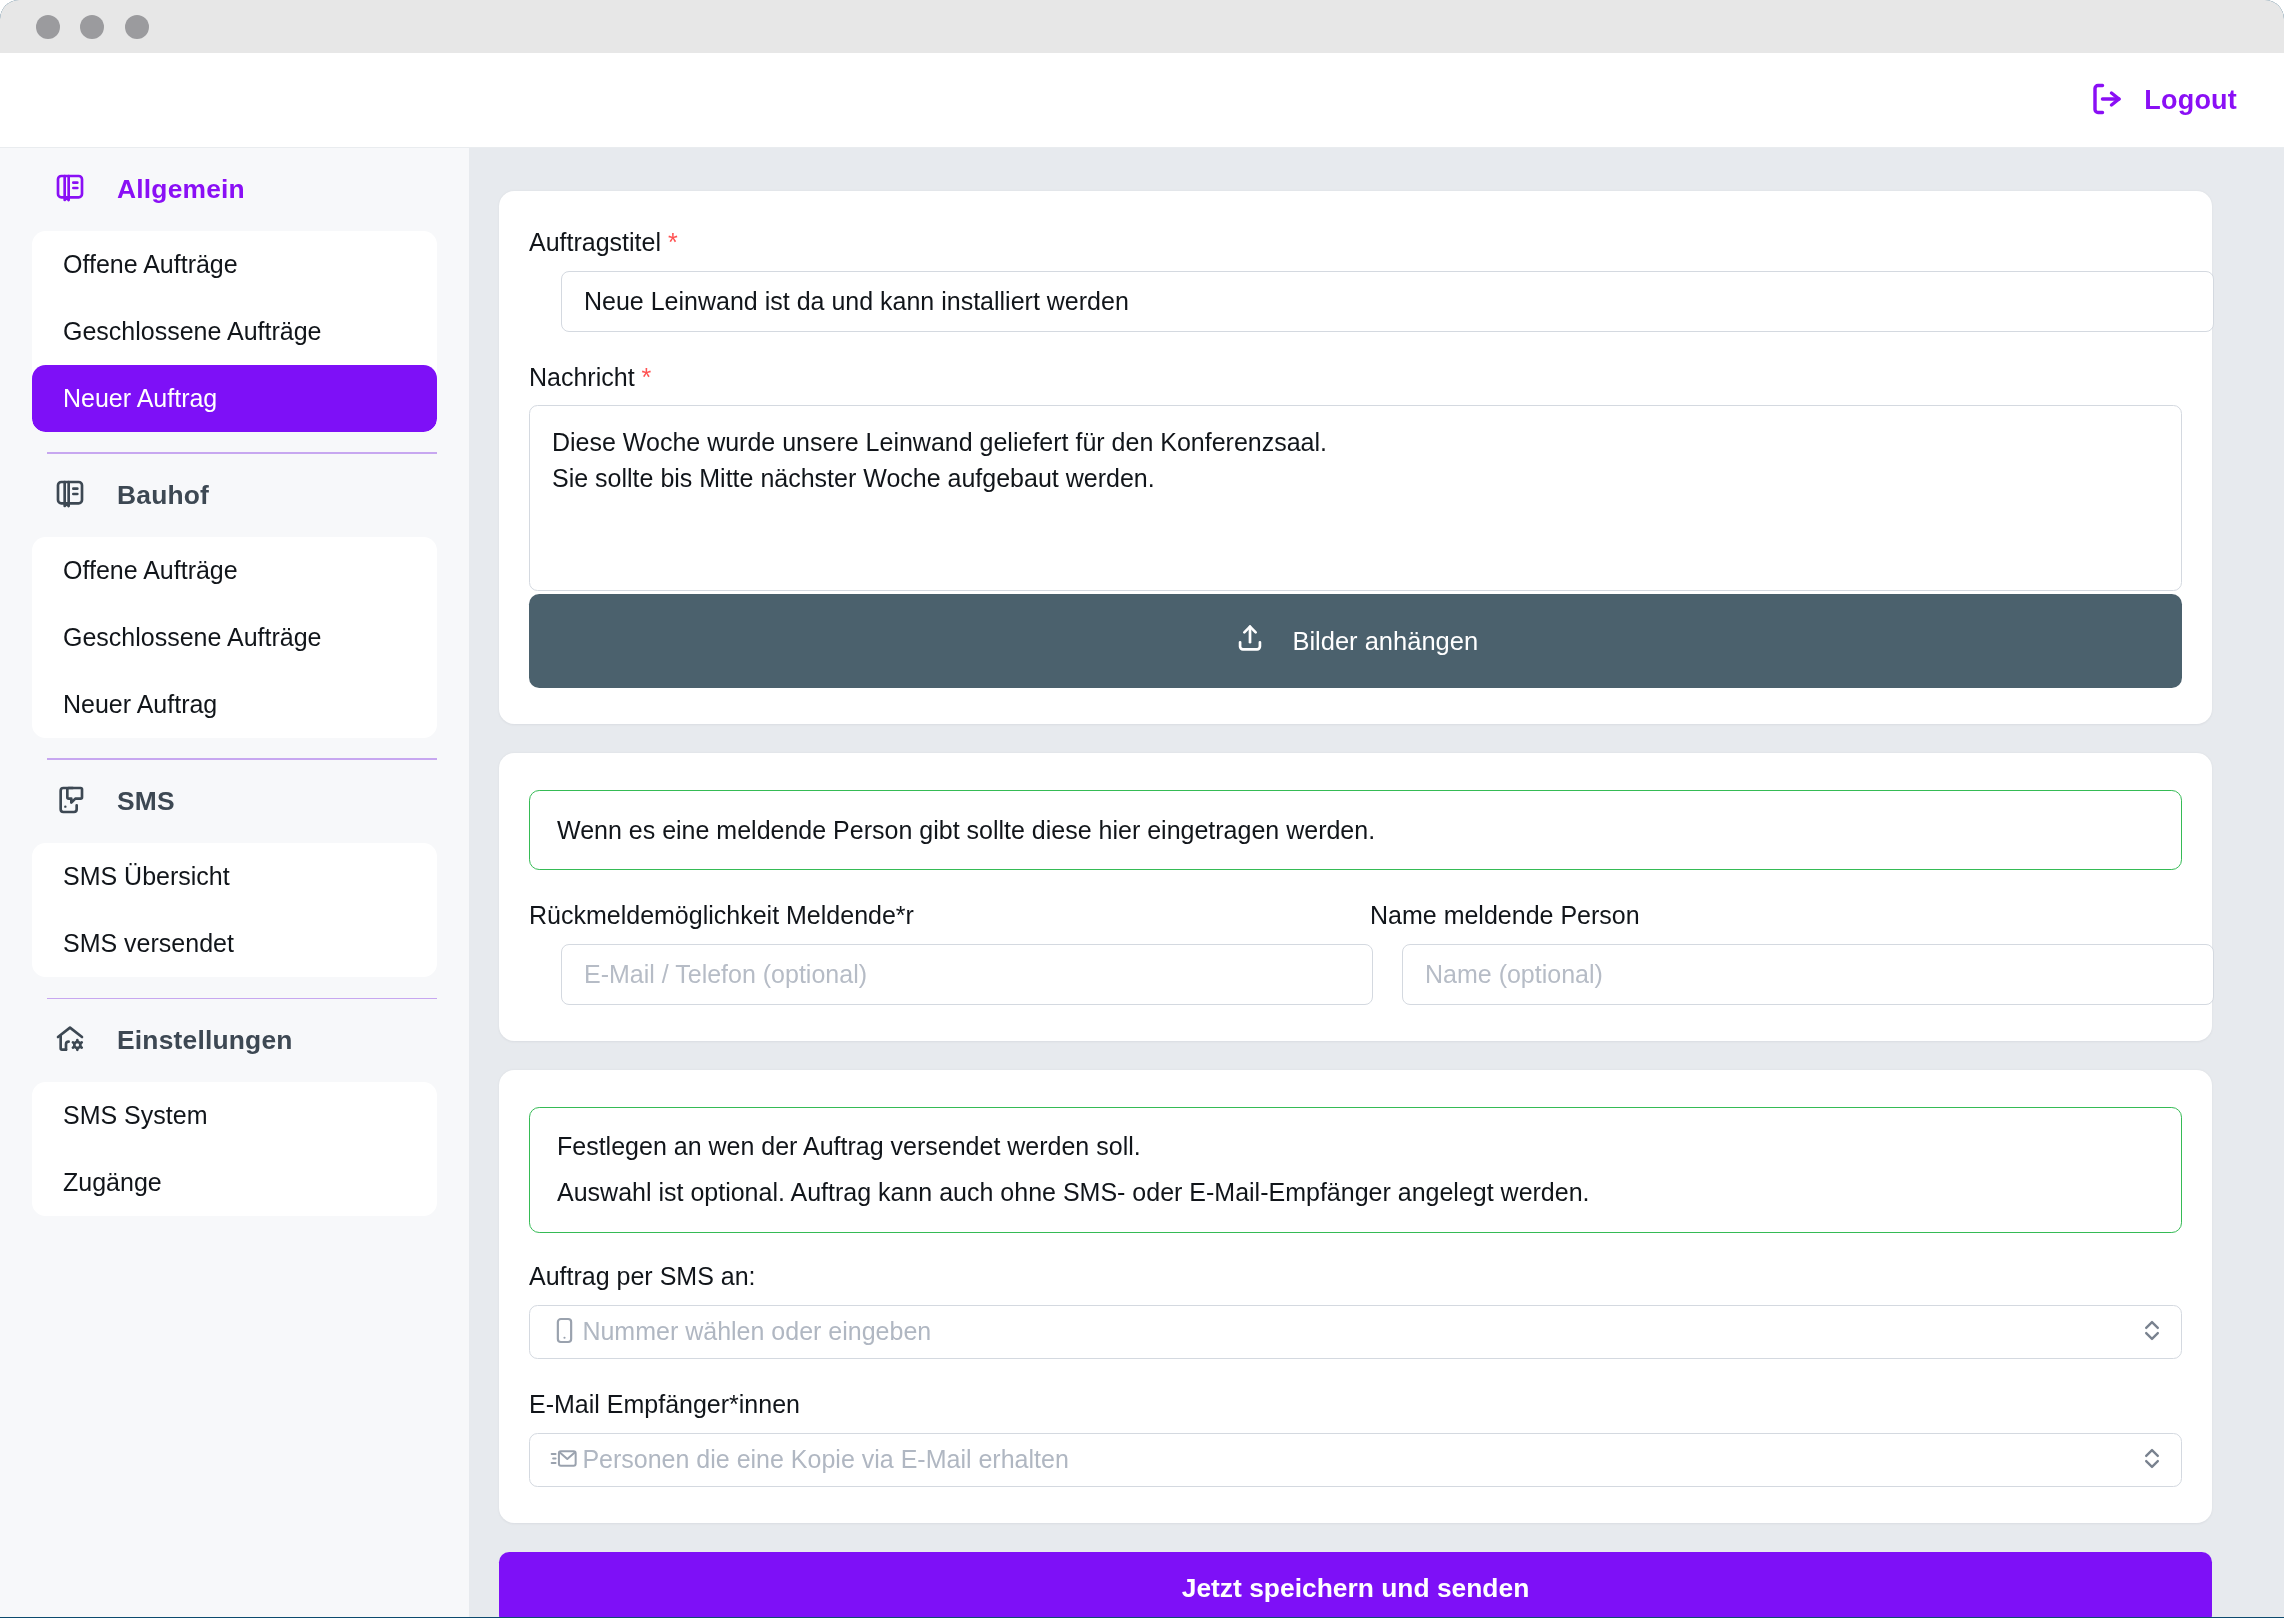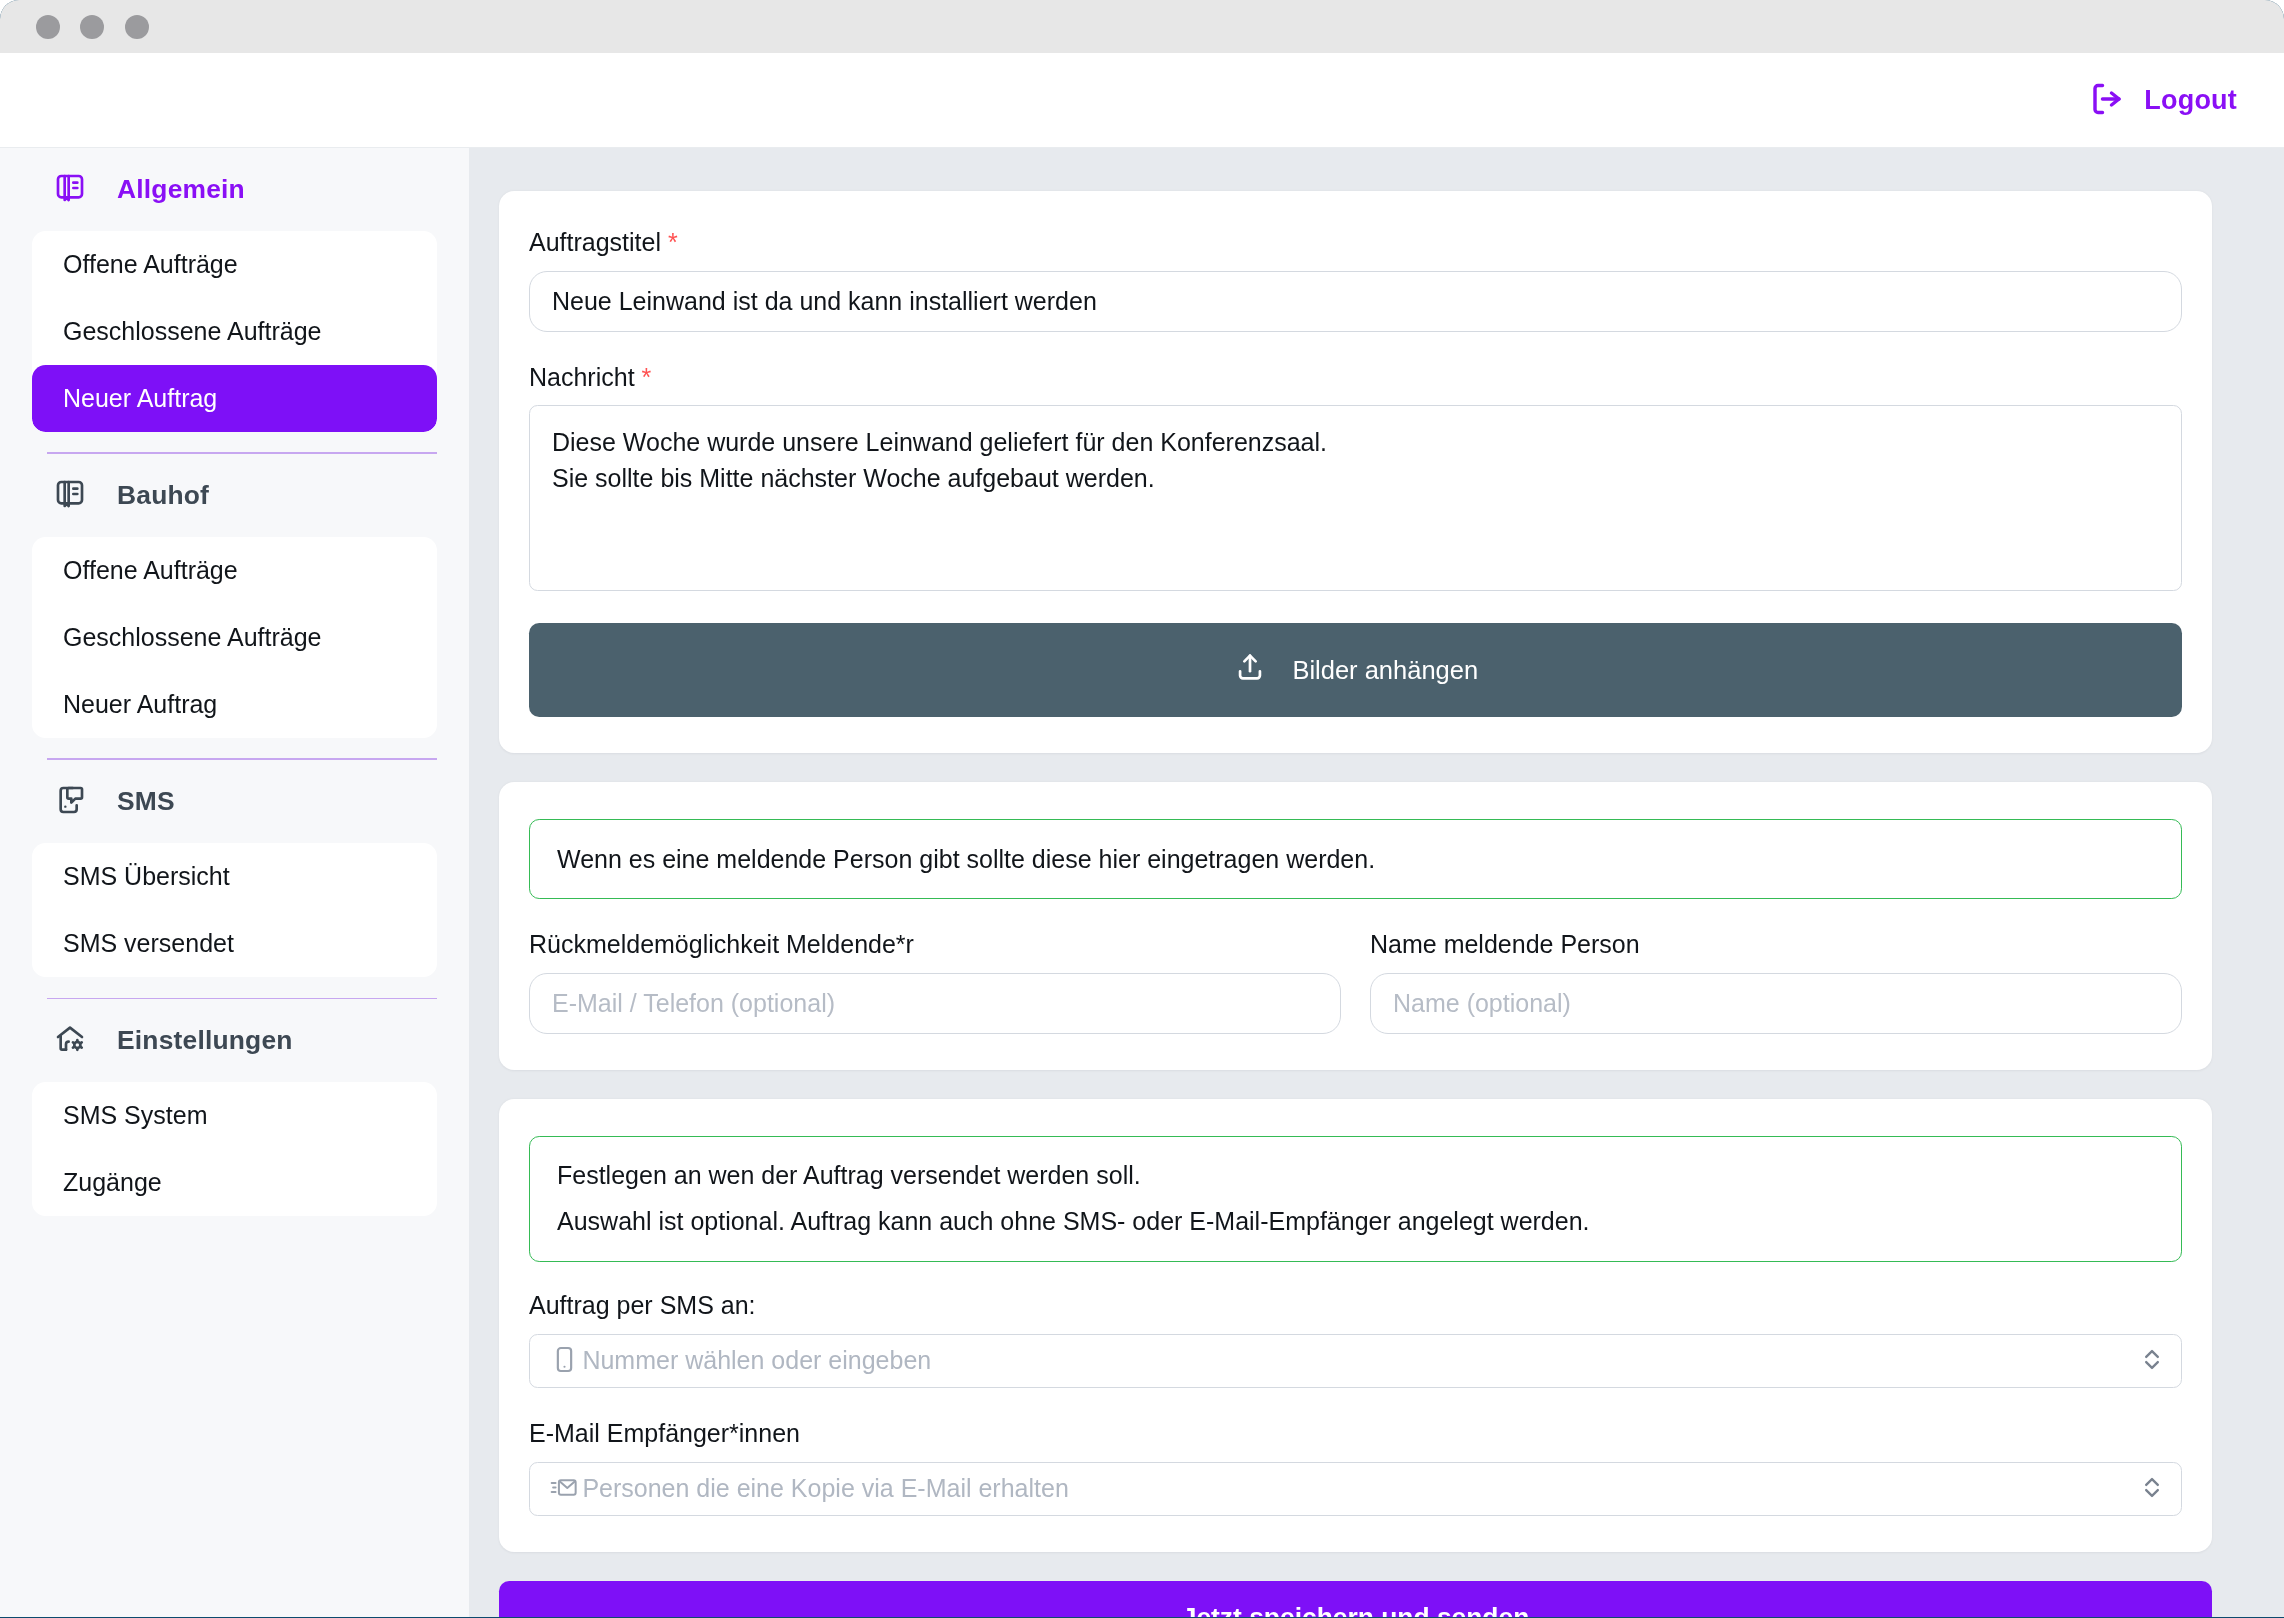--- a/index.html
+++ b/index.html
@@ -108,27 +108,28 @@
     color: #11151a;
     margin-bottom: 13.6px;
     display: block;
   }
   .req { color: #ff5252; }
 
   .text-input {
     width: 100%;
     height: 61px;
     border: 0.9px solid #d4d9e0;
-    border-radius: 18px;
+    border-radius: 8px;
     padding: 0 22px;
     font-size: 25px;
     font-family: "Liberation Sans", sans-serif;
     color: #11151a;
     background: #fff;
     outline: none;
+    margin-left: 32px;
   }
   .text-input::placeholder { color: #b6bcc6; }
 
   .textarea {
     width: 100%;
     height: 186px;
     border: 0.9px solid #d4d9e0;
     border-radius: 8.5px;
     padding: 19px 22px;
     font-size: 25px;
@@ -136,21 +137,20 @@
     font-family: "Liberation Sans", sans-serif;
     color: #11151a;
     resize: none;
     outline: none;
     white-space: pre-line;
   }
 
   .gap-lg { height: 31px; }
 
   .upload-btn {
-    margin-top: 29px;
     width: 100%;
     height: 94px;
     background: #4b616d;
     border: none;
     border-radius: 10.2px;
     display: flex; align-items: center; justify-content: center;
     gap: 25.5px;
     color: #ffffff;
     font-size: 25.5px;
     font-family: "Liberation Sans", sans-serif;

